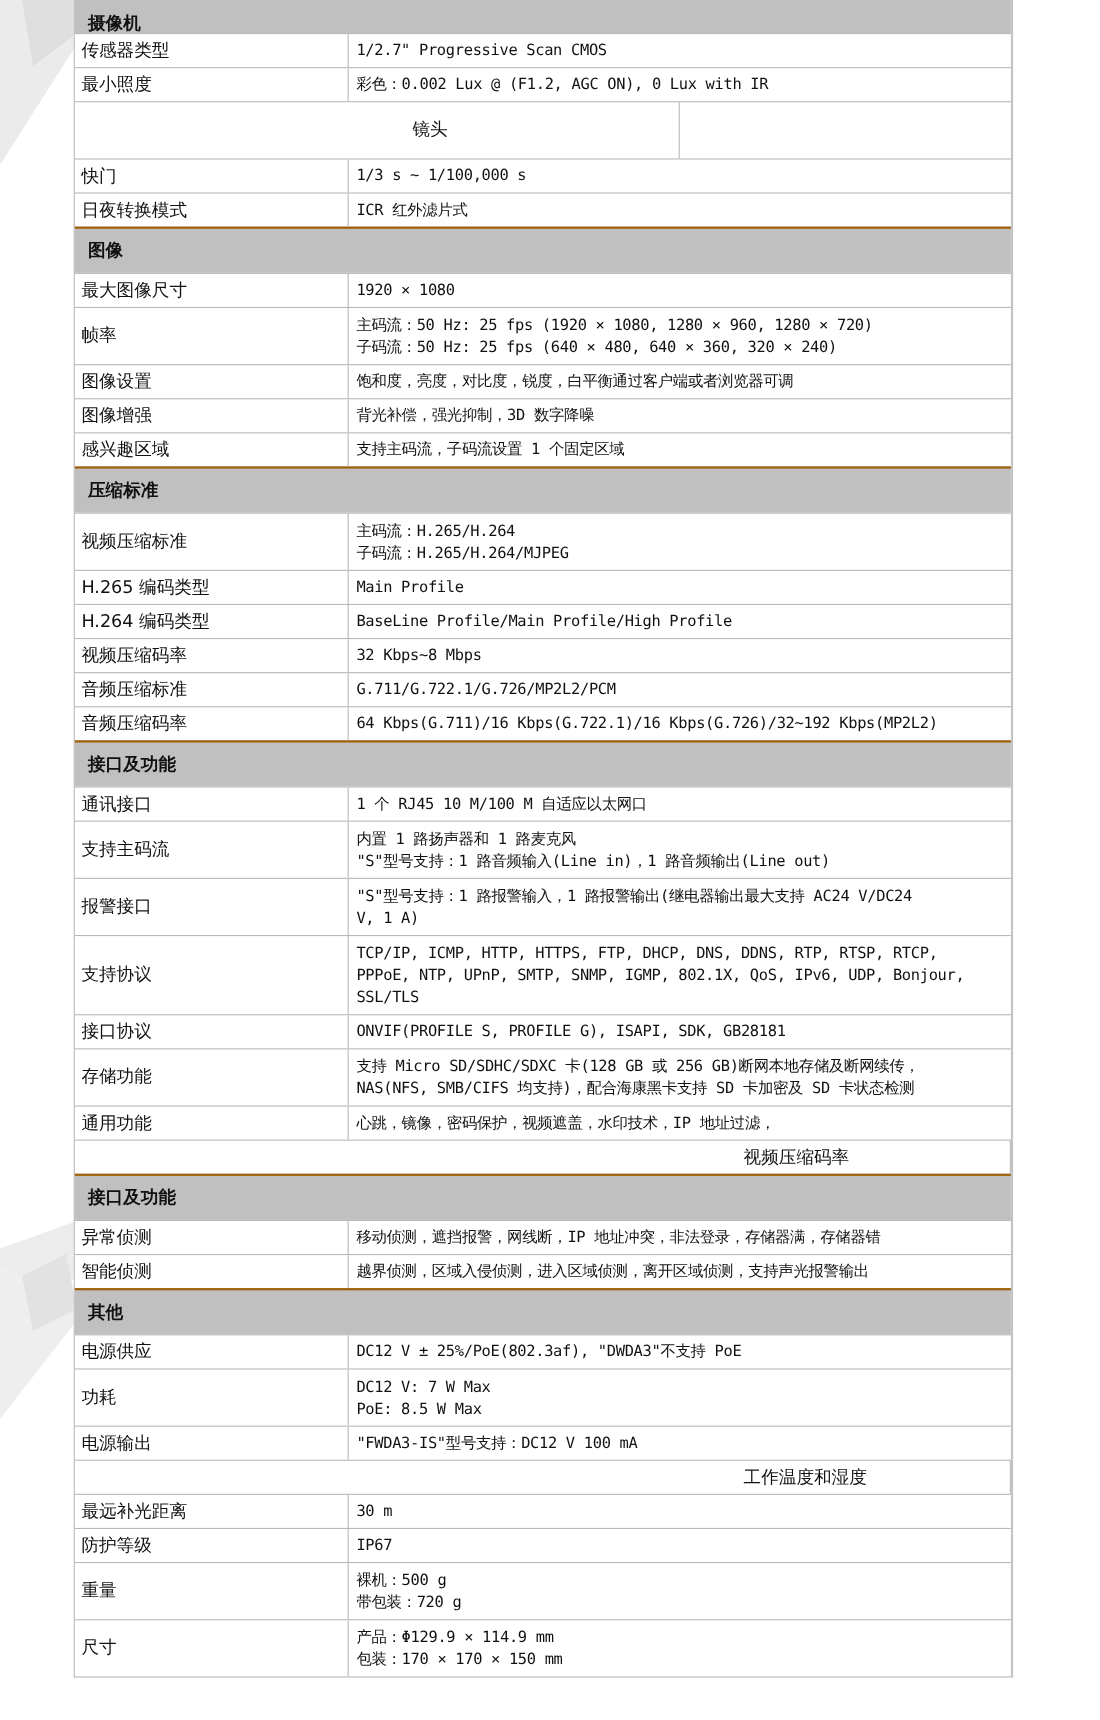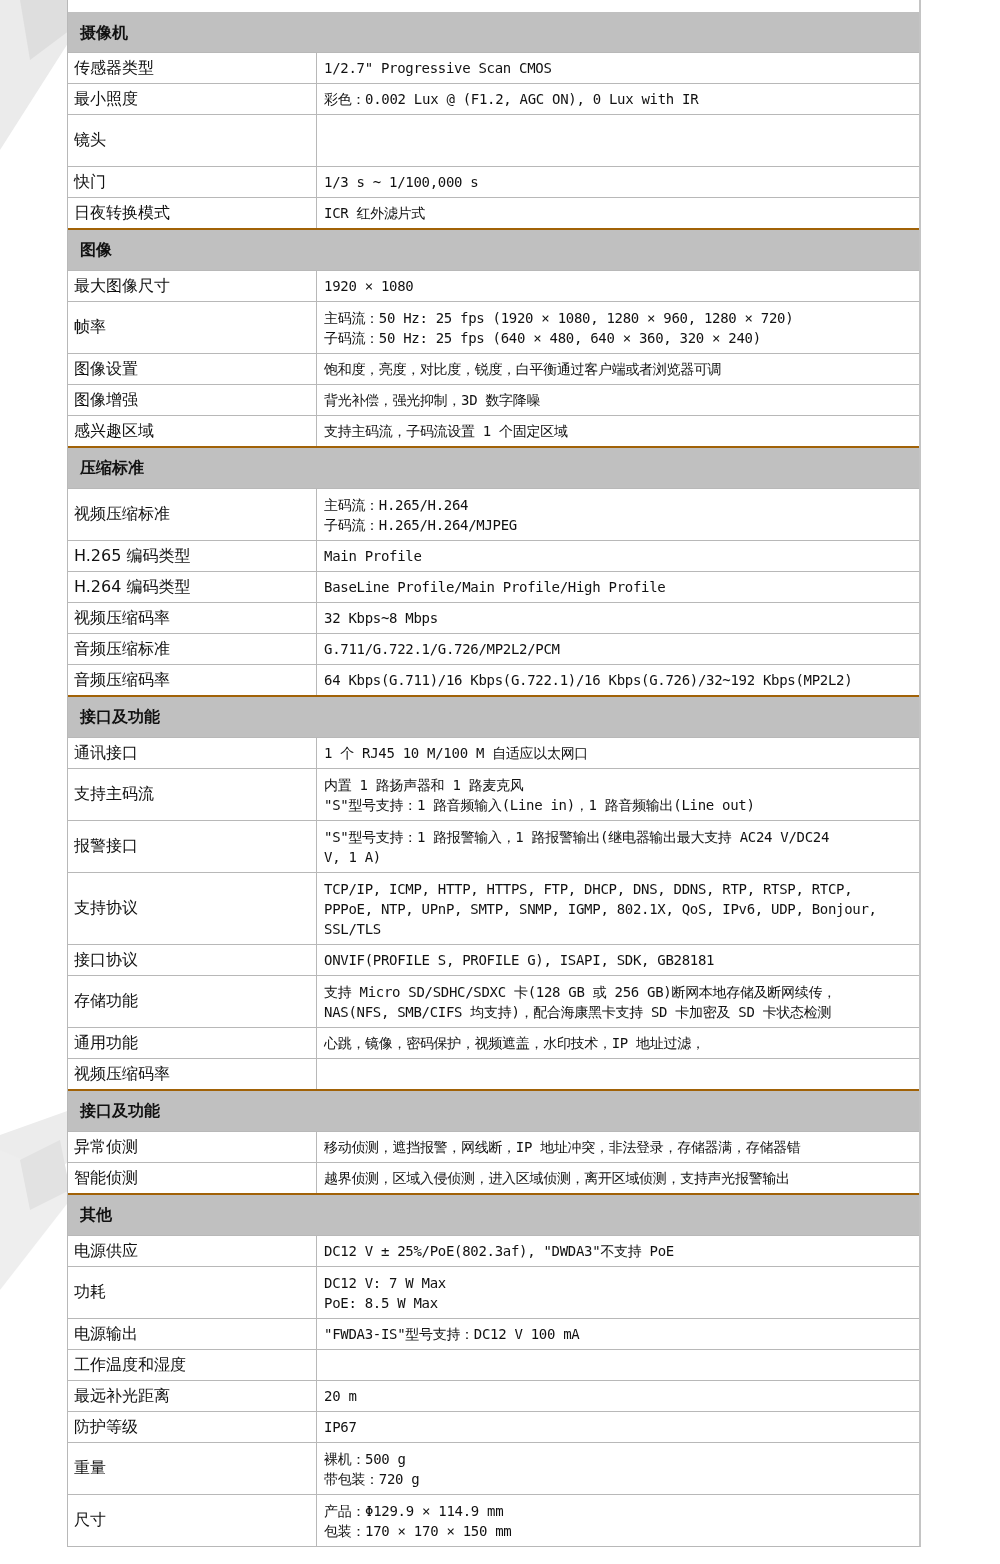--- a/index.html
+++ b/index.html
@@ -26,40 +26,40 @@
   .row .label {
     width: 236px; flex: none; padding: 0 6px; font-size: 16px;
     display: flex; align-items: center; border-right: 1px solid #b8b8b8;
   }
   .row .value {
     flex: 1; padding: 4px 7px; font-size: 14px; line-height: 20px;
     font-family: "DejaVu Sans Mono", "Liberation Mono", monospace;
     letter-spacing: -0.3px;
     display: flex; flex-direction: column; justify-content: center;
   }
-  .row.h30 { height: 30px; }
-  .row.h51 { height: 51px; }
+  .row.h30 { height: 30px; justify-content: flex-end; }
+  .row.h51 { height: 51px; justify-content: center; }
   .row.h71 { height: 71px; }
 </style>
 </head>
 <body>
 
 <svg class="deco" style="left:0;top:0" width="70" height="150" viewBox="0 0 70 150">
   <polygon points="0,0 70,0 70,40 0,150" fill="#ebebeb"></polygon>
   <polygon points="20,0 70,0 70,30 30,60" fill="#dedede"></polygon>
 </svg>
 <svg class="deco" style="left:0;top:1100px" width="70" height="190" viewBox="0 0 70 190">
   <polygon points="0,35 70,10 70,60 0,120" fill="#ececec"></polygon>
   <polygon points="0,50 70,80 70,100 0,190" fill="#eeeeee"></polygon>
   <polygon points="20,60 60,40 70,90 30,110" fill="#e2e2e2"></polygon>
 </svg>
 
 <div class="spec-table">
 
-  <div class="section-head" style="border-top:none;height:40px;line-height:42px;margin-top:12px;">摄像机</div>
+  <div class="section-head" style="border-top:none;height:30px;line-height:42px;">摄像机</div>
   <div class="row h30">
       <div class="label">传感器类型</div>
       <div class="value">
         <span>1/2.7" Progressive Scan CMOS</span>
       </div>
     </div>
   <div class="row h30">
       <div class="label">最小照度</div>
       <div class="value">
         <span>彩色：0.002 Lux @ (F1.2, AGC ON), 0 Lux with IR</span>
@@ -238,21 +238,21 @@
       <div class="value">
         <span>"FWDA3-IS"型号支持：DC12 V 100 mA</span>
       </div>
     </div>
   <div class="row h30">
       <div class="label">工作温度和湿度</div>
     </div>
   <div class="row h30">
       <div class="label">最远补光距离</div>
       <div class="value">
-        <span>20 m</span>
+        <span>30 m</span>
       </div>
     </div>
   <div class="row h30">
       <div class="label">防护等级</div>
       <div class="value">
         <span>IP67</span>
       </div>
     </div>
   <div class="row h51">
       <div class="label">重量</div>

